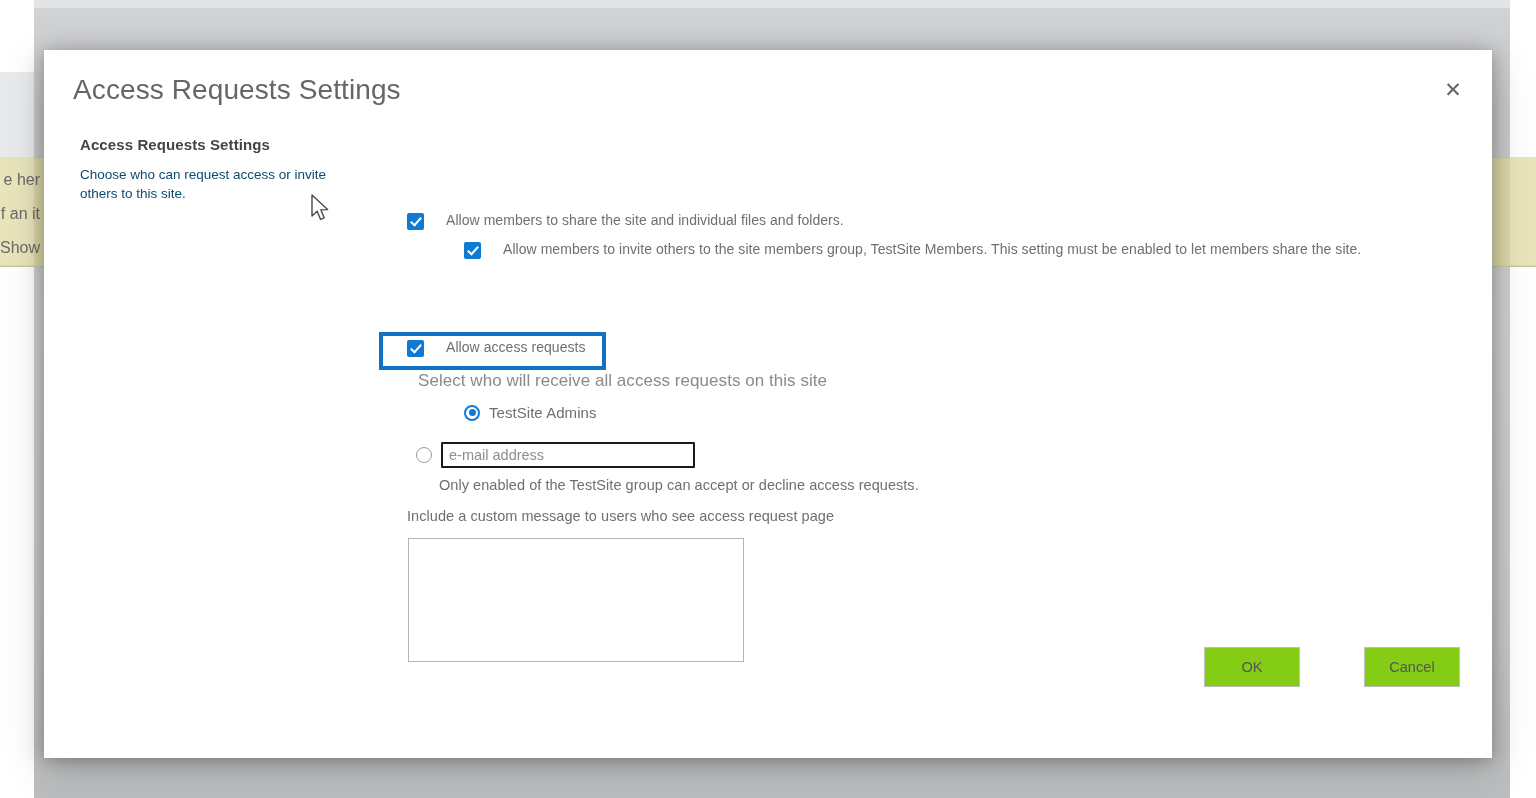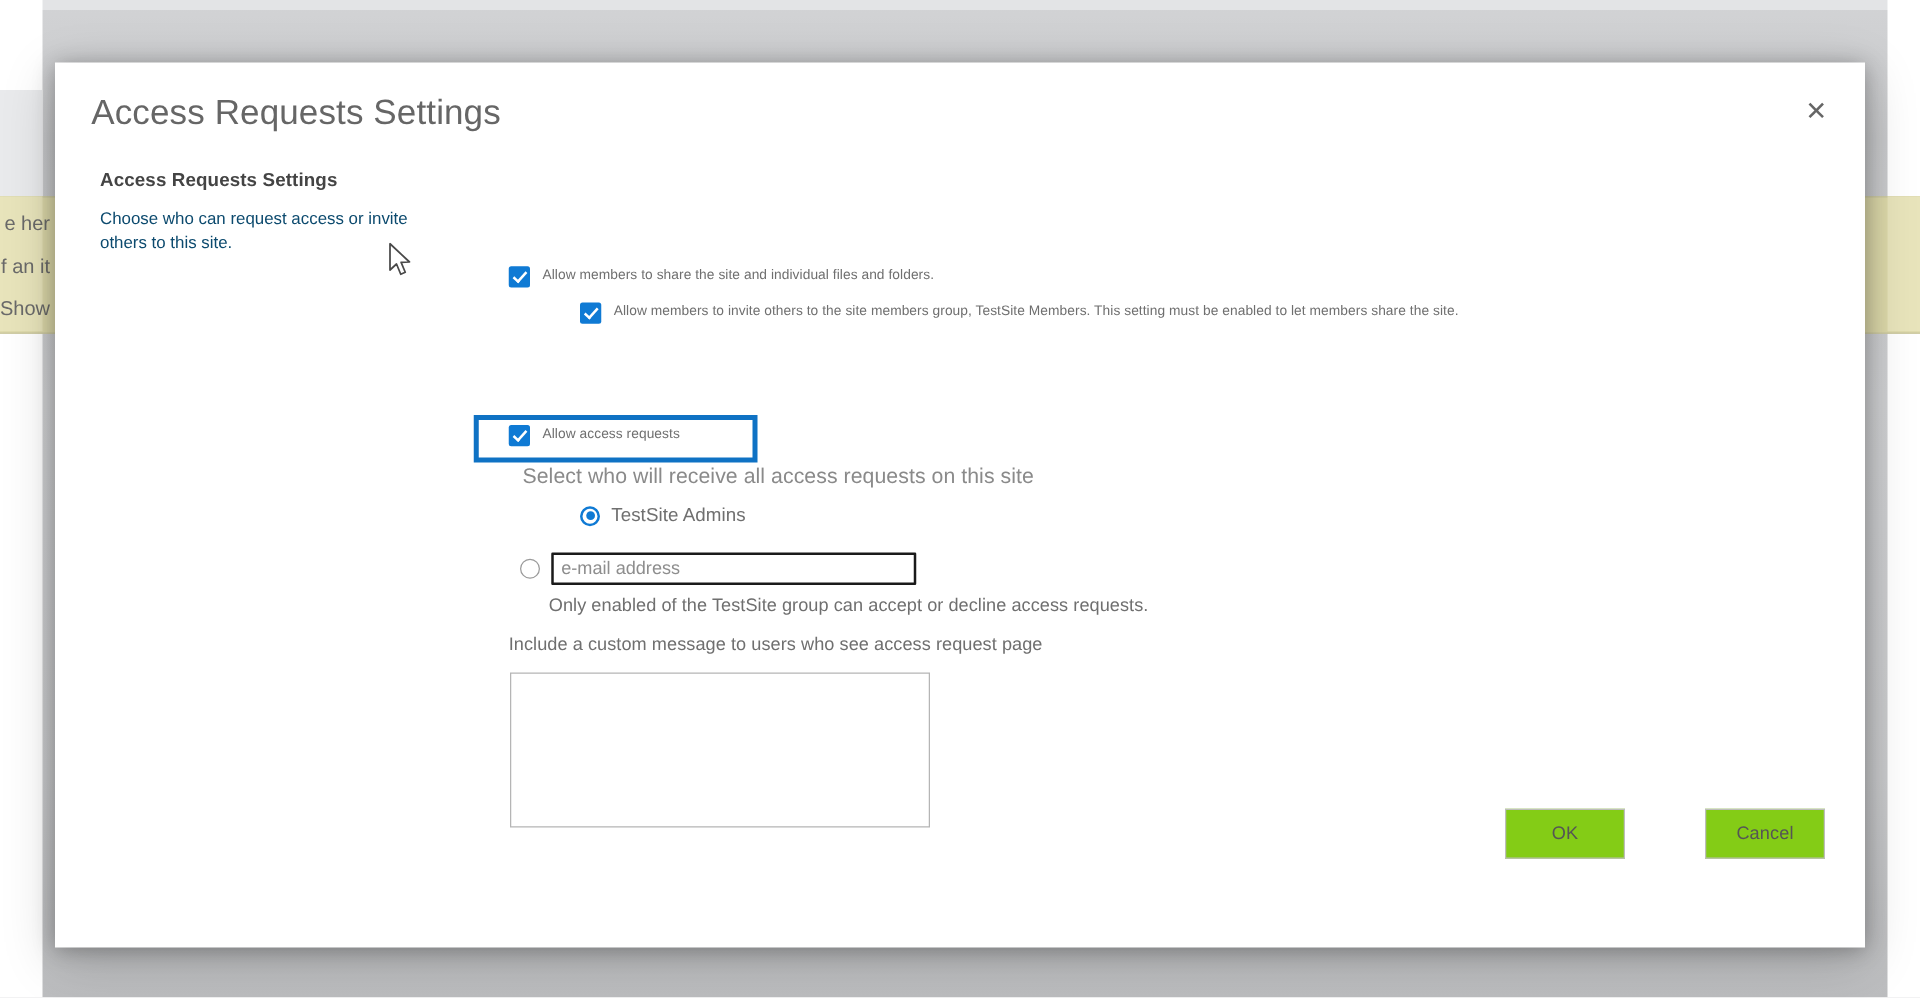--- a/index.html
+++ b/index.html
@@ -206,23 +206,23 @@
     left: 5.5px;
     top: 2px;
     width: 4px;
     height: 9px;
     border: solid #ffffff;
     border-width: 0 2px 2px 0;
     transform: rotate(42deg);
   }
 
   .cb-label {
-    font-size: 11px;
+    font-size: 14px;
     color: #6f6f6f;
-    margin-left: 10px;
+    margin-left: 22px;
     line-height: 20px;
     letter-spacing: .05px;
     white-space: nowrap;
   }
 
   .r1 { position: absolute; left: 43px;  top: 56px; }
   .r2 { position: absolute; left: 72px;  top: 85px; padding-left: 28px; }
 
   
   .hl-box {
@@ -283,21 +283,21 @@
   .radio-row-2 { position: absolute; left: 52px; top: 288px; display: flex; align-items: center; }
   .radio-label {
     font-size: 15px;
     color: #6f6f6f;
     margin-left: 9px;
     letter-spacing: .05px;
   }
 
   .email-input {
     margin-left: 9px;
-    width: 292px;
+    width: 254px;
     height: 26px;
     border: 2px solid #1a1a1a;
     background: #ffffff;
     font-size: 14.5px;
     color: #8e8e8e;
     padding: 0 6px;
     box-sizing: border-box;
     font-family: "Liberation Sans", sans-serif;
     outline: none;
     border-radius: 1px;

